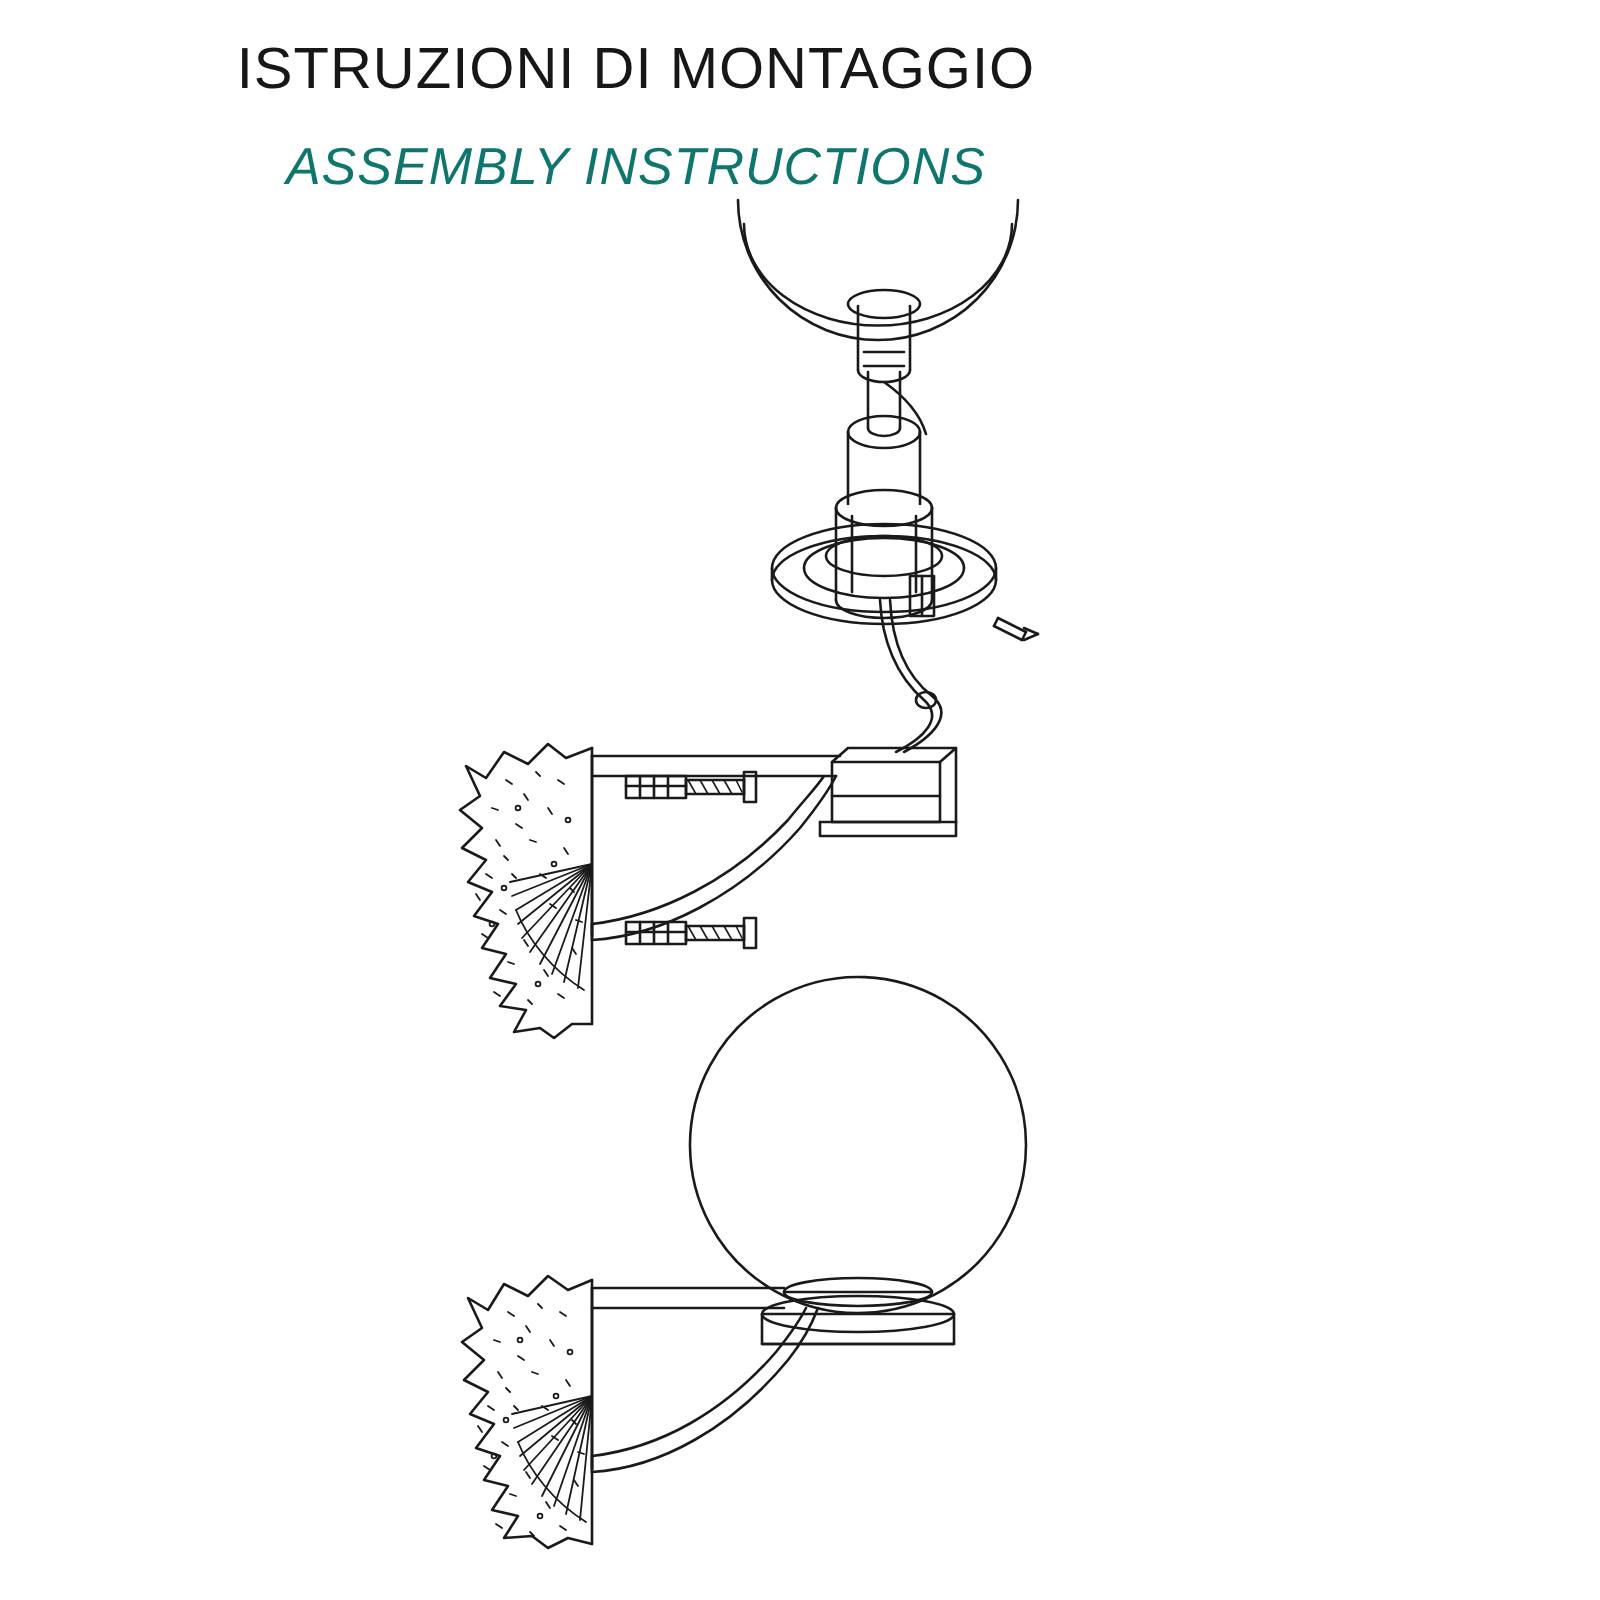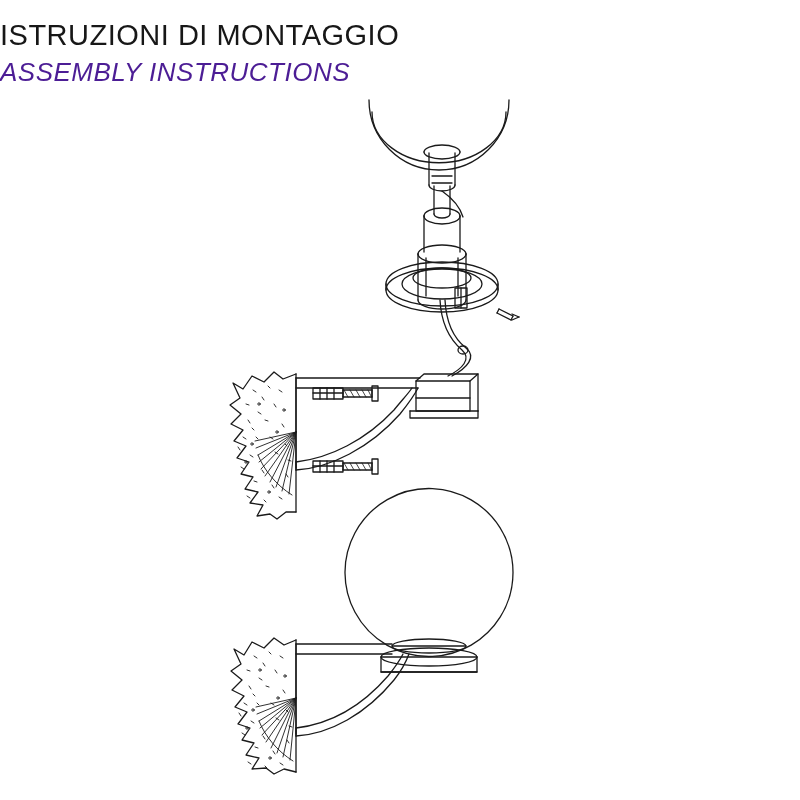--- a/index.html
+++ b/index.html
@@ -18,38 +18,38 @@
     position: relative;
     width: 800px;
     height: 800px;
     background: #ffffff;
   }
   .title-block {
     position: absolute;
     top: 18px;
     left: 0;
     width: 636px;
-    text-align: left;
+    text-align: center;
     user-select: none;
   }
   .title-it {
     font-size: 29px;
     letter-spacing: 0.5px;
     font-weight: 400;
     color: #171717;
     line-height: 1.2;
   }
   .title-en {
     font-size: 26px;
     font-style: italic;
     font-weight: 400;
     letter-spacing: 0.5px;
-    color: #4c1d95;
+    color: #0f766e;
     line-height: 1.25;
-    margin-top: 3px;
+    margin-top: 14px;
   }
   .drawing {
     position: absolute;
     top: 0;
     left: 0;
     width: 800px;
     height: 800px;
   }
   svg { display: block; }
 </style>

